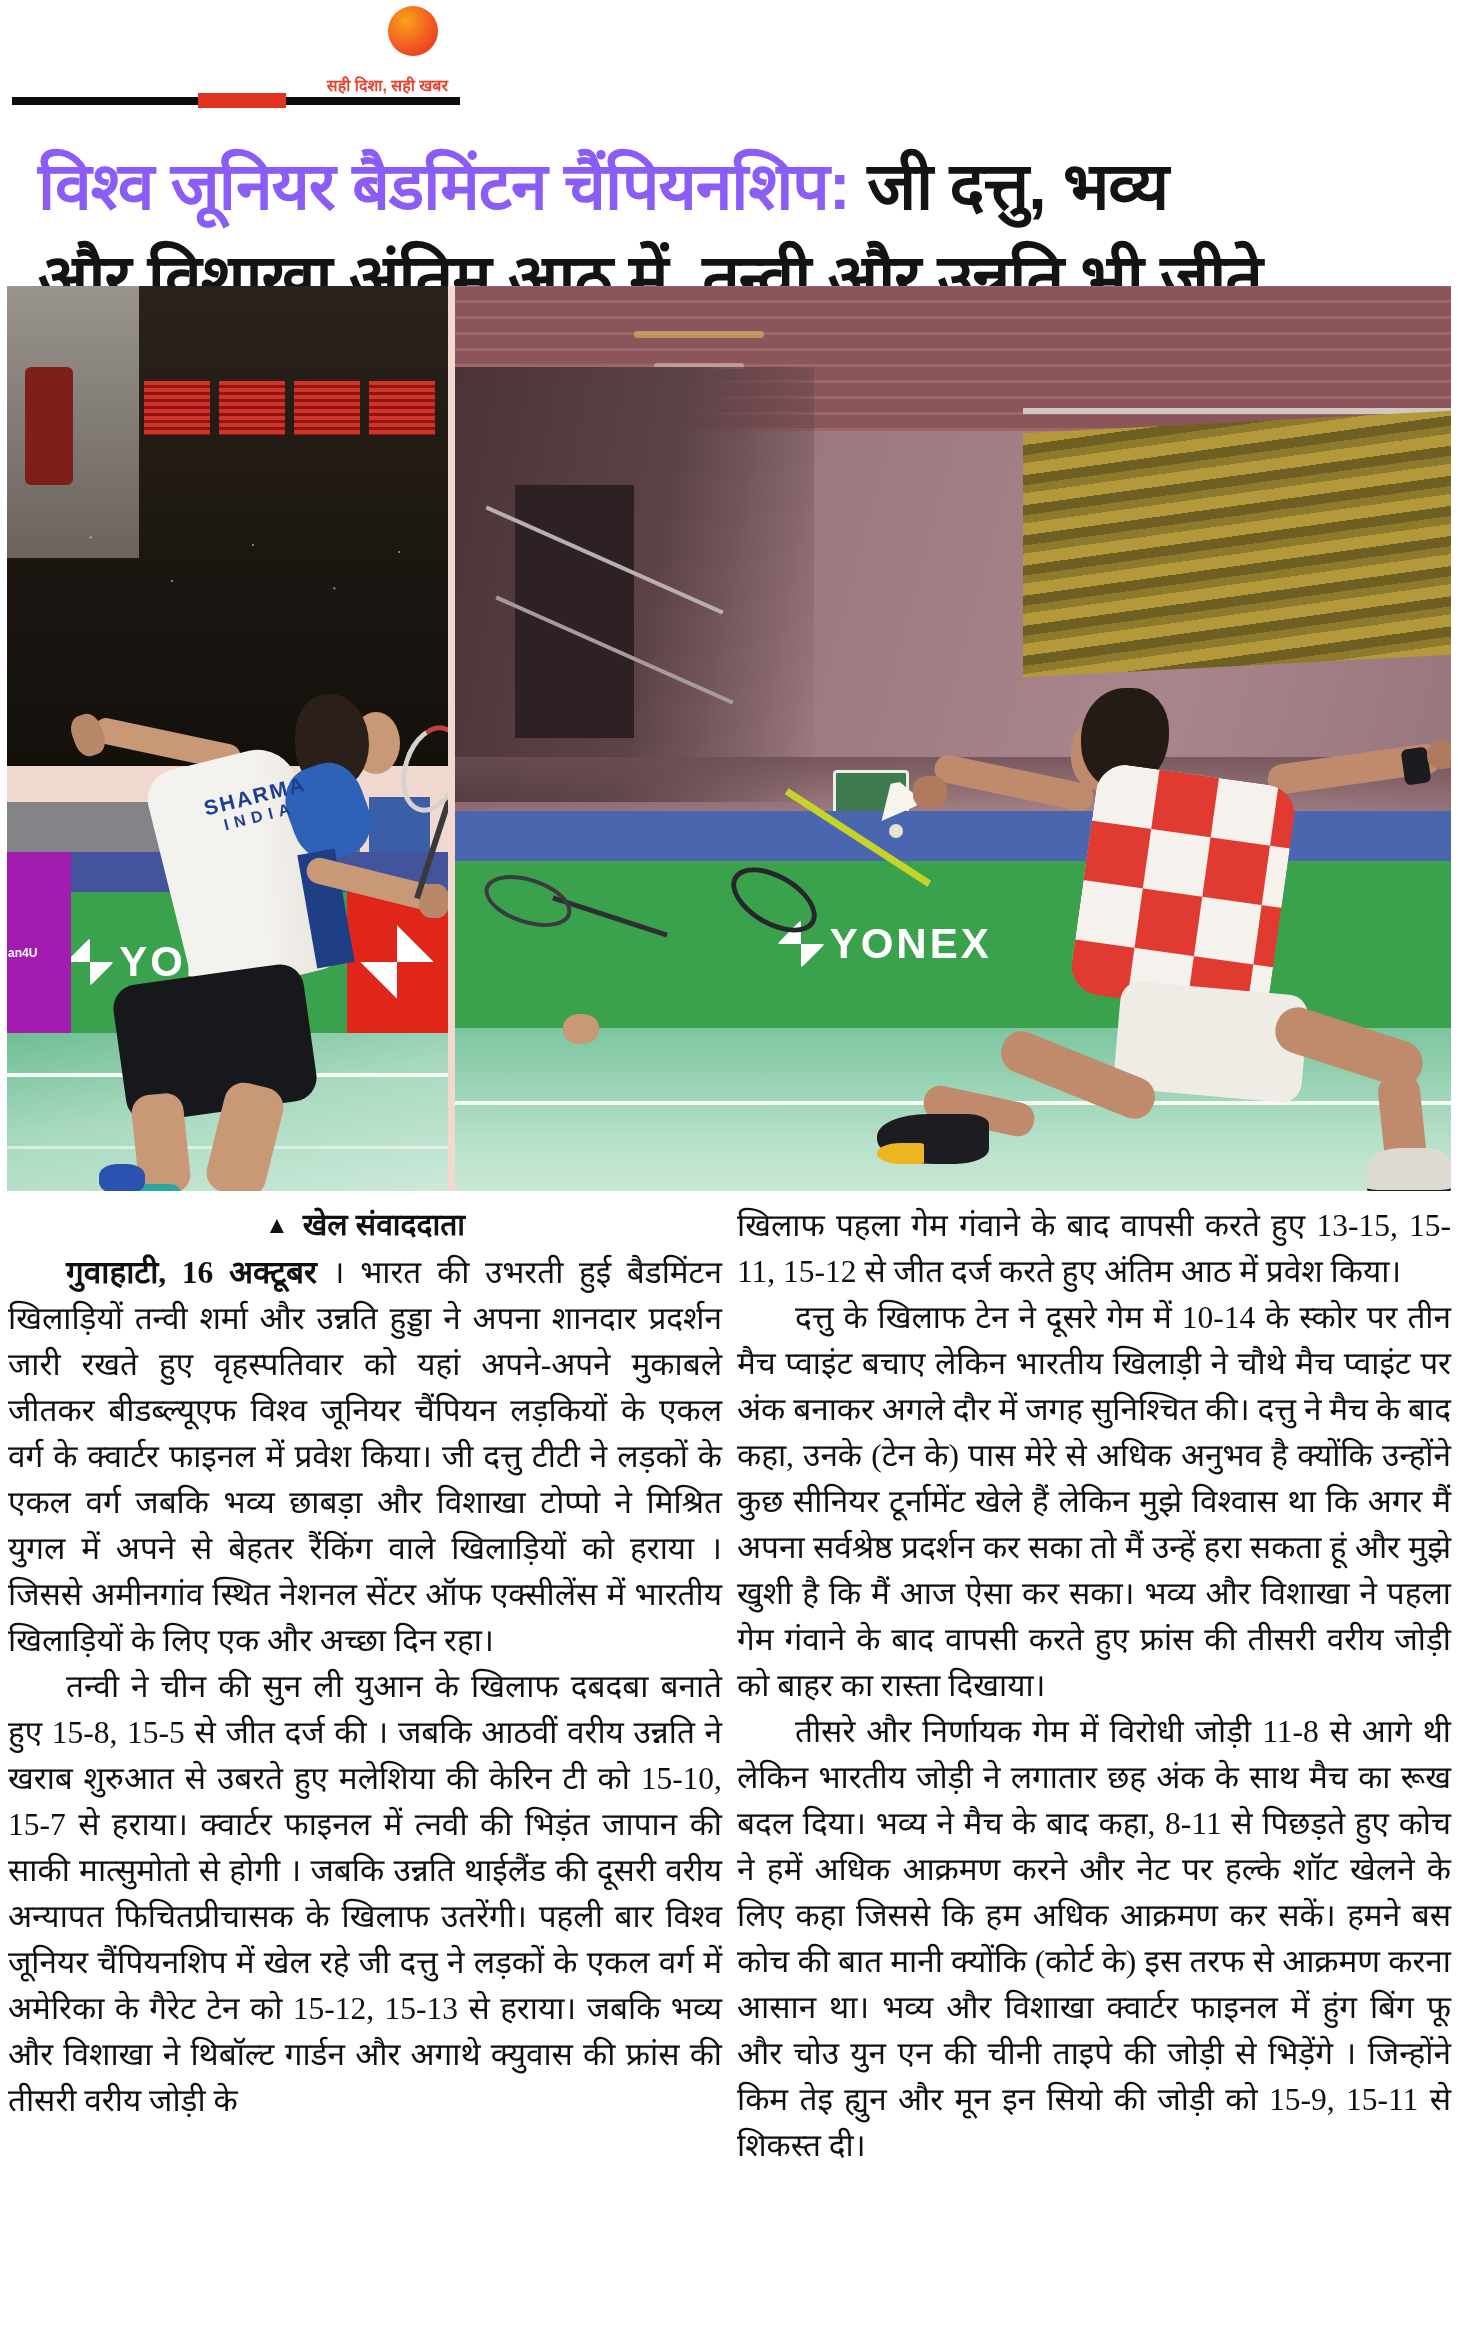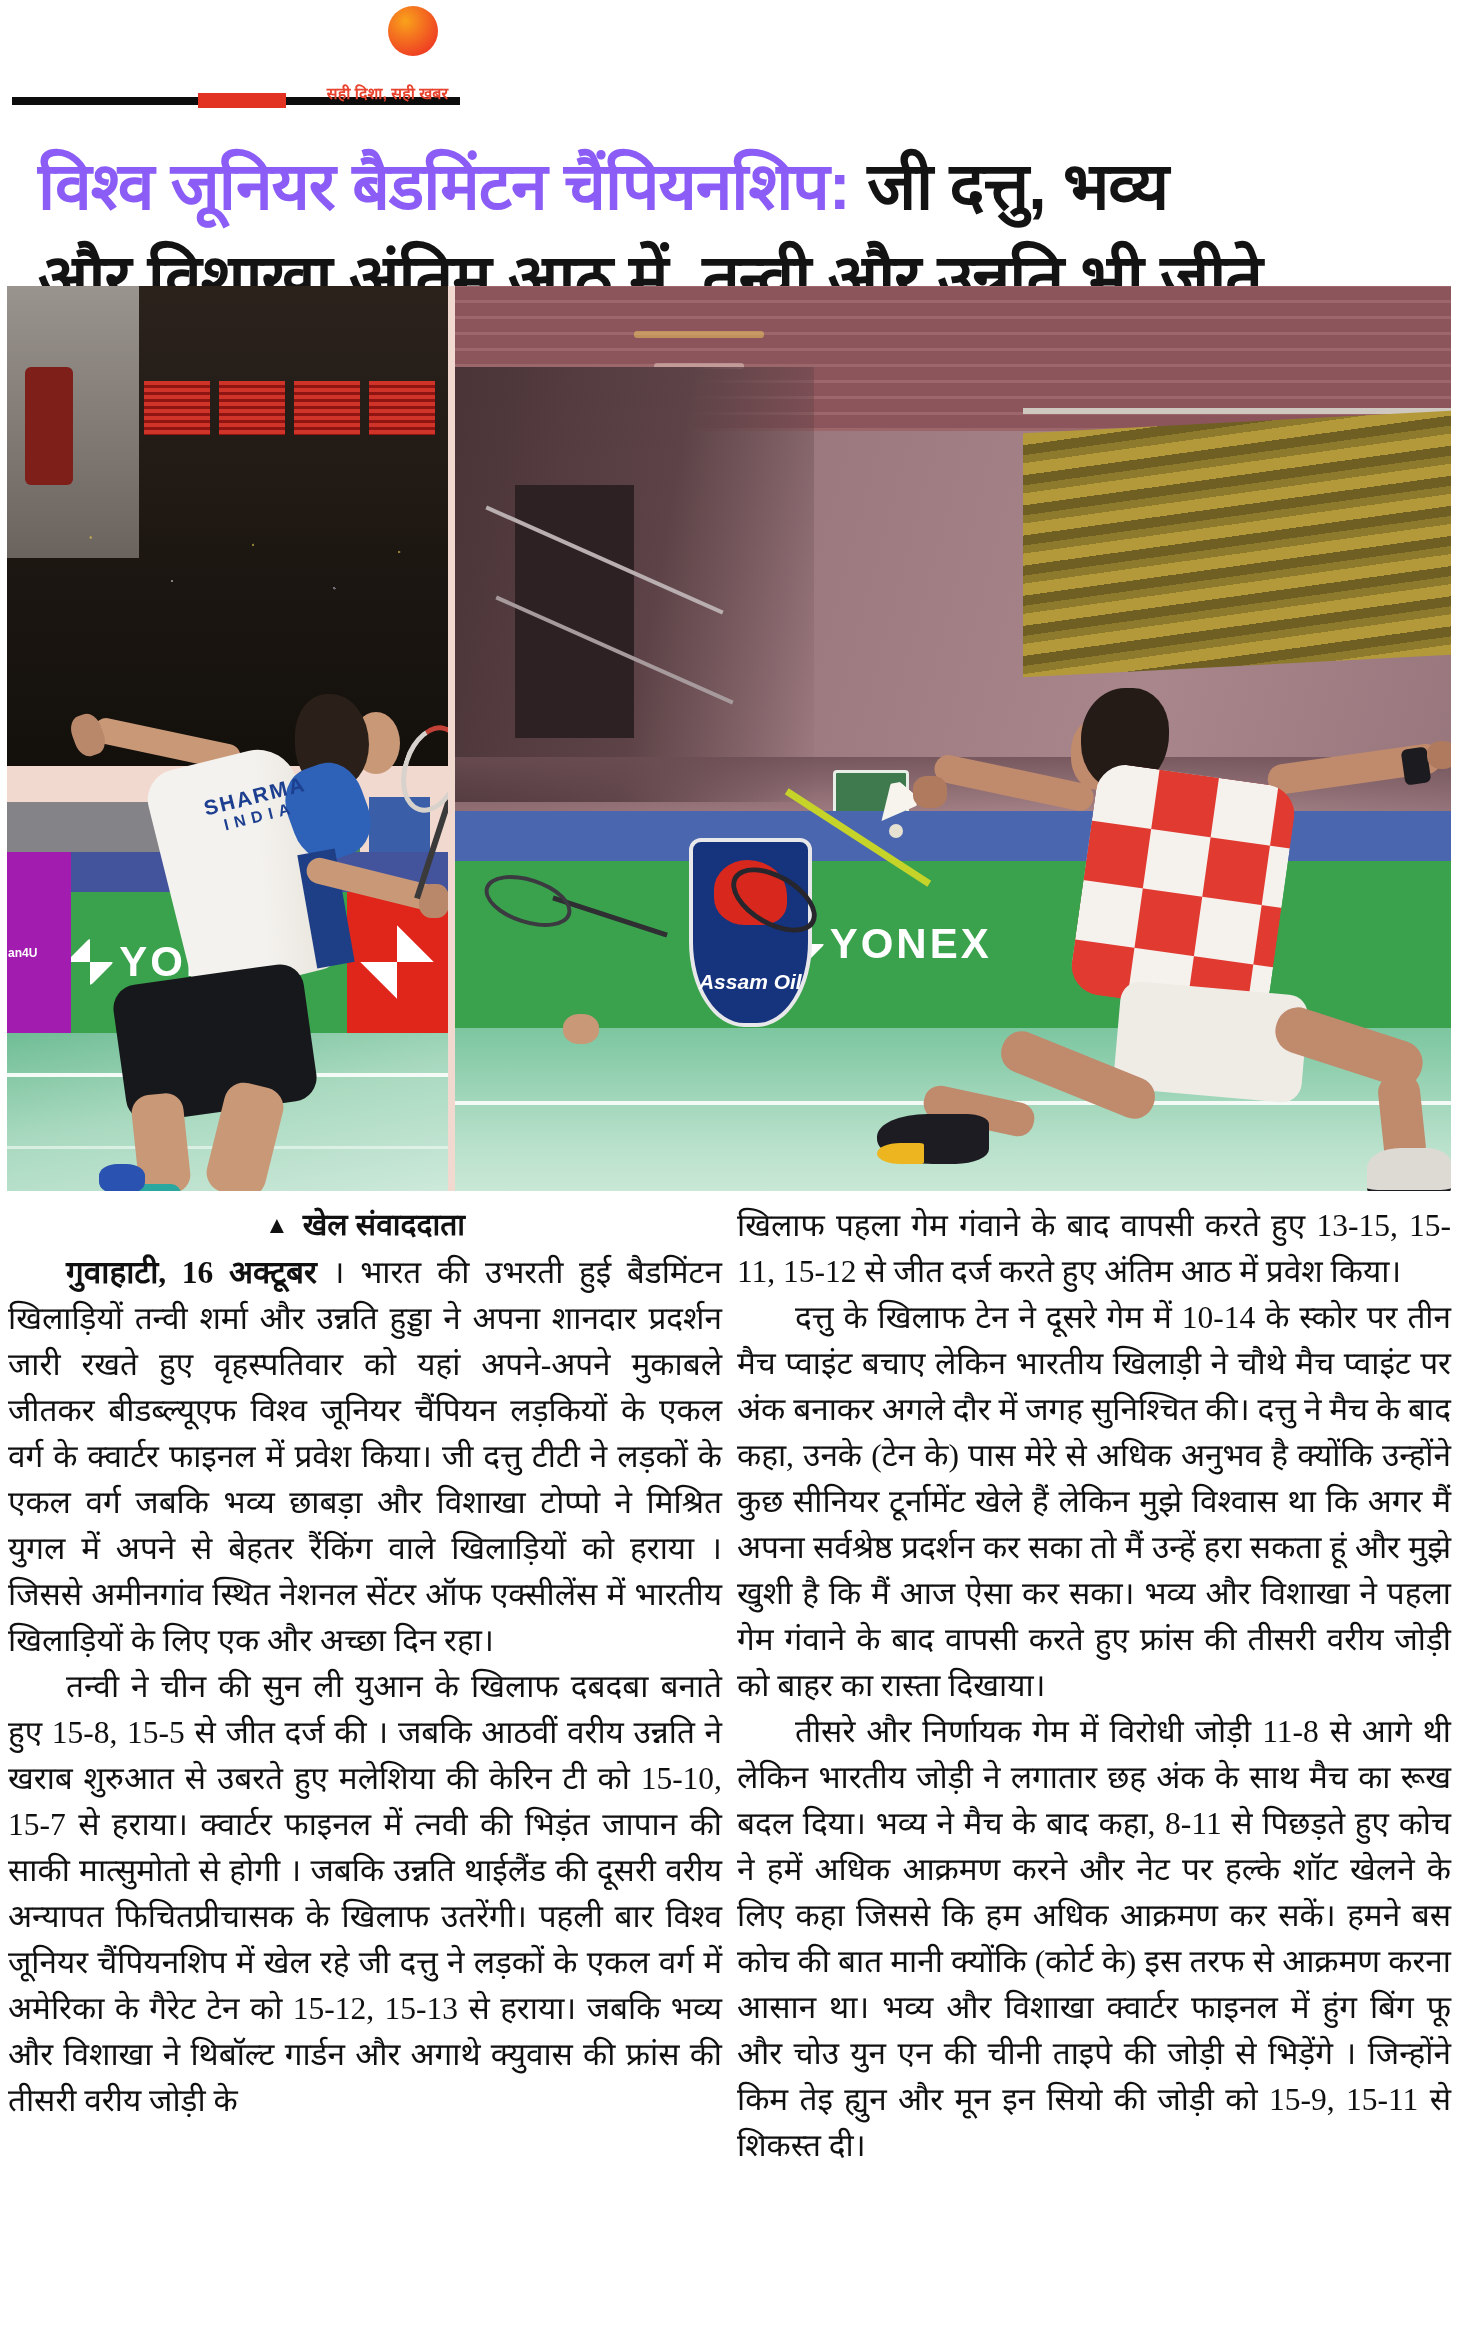--- a/index.html
+++ b/index.html
@@ -6,21 +6,21 @@
   .page{position:relative;width:1458px;height:2337px;background:#ffffff;overflow:hidden;
         font-family:"Liberation Serif", serif;color:#121212;}
 
   
   .masthead{position:absolute;left:0;top:0;width:480px;height:110px;}
   .mast-sun{position:absolute;left:388px;top:6px;width:50px;height:50px;border-radius:50%;
             background:radial-gradient(circle at 35% 30%, #f9a21b, #ef4123 75%);}
   .mast-title{position:absolute;left:12px;top:2px;font-family:"Liberation Sans",sans-serif;
               font-weight:bold;font-size:60px;line-height:68px;color:#0d0d0d;letter-spacing:-1px;z-index:2;}
   .mast-tagline{position:absolute;left:288px;top:74px;width:160px;text-align:right;
-                font-family:"Liberation Sans",sans-serif;font-weight:bold;font-size:16px;color:#e8432f;z-index:2;margin-top:8px;}
+                font-family:"Liberation Sans",sans-serif;font-weight:bold;font-size:16px;color:#e8432f;z-index:2;}
   .mast-bar{position:absolute;left:12px;top:97px;width:448px;height:8px;background:#0d0d0d;}
   .mast-redbox{position:absolute;left:198px;top:93px;width:88px;height:15px;background:#e23222;z-index:3;}
 
   
   .headline{position:absolute;left:38px;top:96px;width:1410px;
             font-family:"Liberation Sans",sans-serif;font-weight:bold;
             font-size:66px;line-height:92px;letter-spacing:-1px;color:#131313;}
   .headline .red{color:#8b5cf6;}
 
   
@@ -242,24 +242,20 @@
       <div class="abs rp-bluestrip"></div>
       <div class="abs rp-green">
         <div class="yonex-row" style="position:absolute;left:33%;top:50%;transform:translateY(-50%);">
           <div class="yonex-mark"></div>
           <div class="yonex-text">YONEX</div>
         </div>
       </div>
       <div class="abs rp-court"></div>
       <div class="abs rp-courtline"></div>
       <div class="abs rp-oi">Oi</div>
-      <div class="abs rp-assam">
-        <div class="rp-rhino"></div>
-        <div class="rp-assam-text">Assam Oil</div>
-      </div>
       <div class="abs rp-shuttle"></div>
       <div class="abs rp-shuttle-cork"></div>
       <div class="abs rp-intrude-shaft"></div>
       <div class="abs rp-intrude-head"></div>
       <div class="abs rp-intrude-hand"></div>
 
       <div class="abs rp-armright"></div>
       <div class="abs rp-wristband"></div>
       <div class="abs rp-handright"></div>
       <div class="abs rp-racket-shaft"></div>

